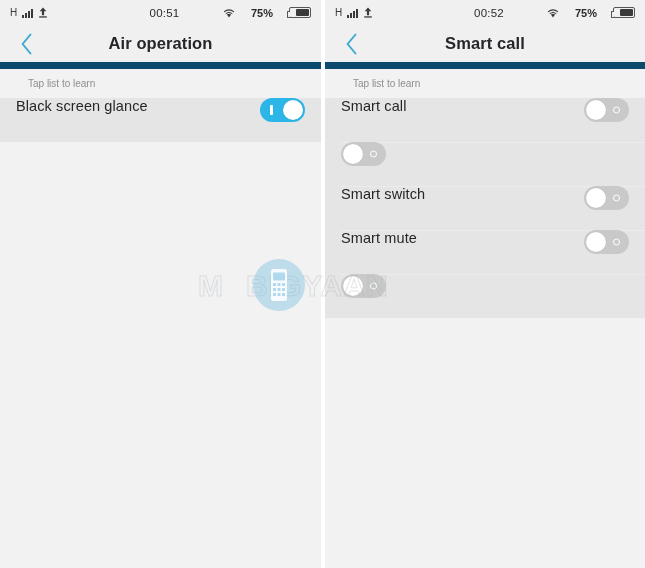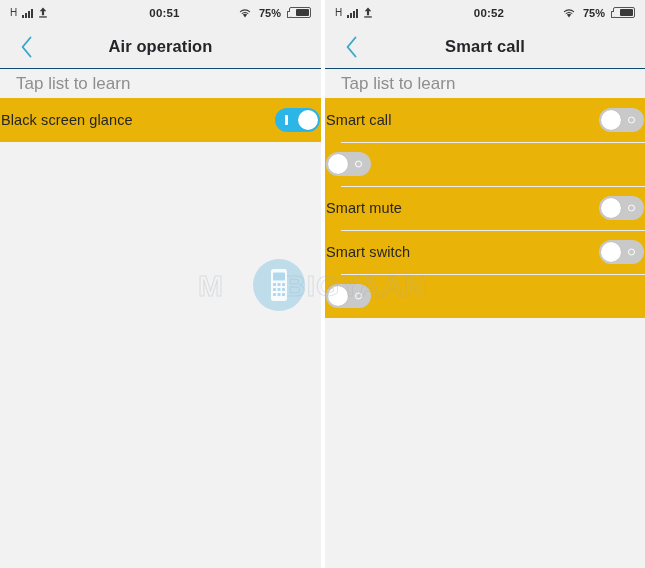--- a/index.html
+++ b/index.html
@@ -68,30 +68,30 @@
   .bars i:nth-child(4) { height: 9px; }
 
   .upload-icon { width: 10px; height: 11px; display: block; }
 
   .sb-center {
     position: absolute;
     left: 0; right: 0;
     text-align: center;
     font-size: 11.5px;
     color: #2a2a2a;
-    font-weight: 700;
+    font-weight: 400;
     letter-spacing: 0.2px;
     padding-left: 8px;
   }
 
   .sb-right {
     margin-left: auto;
     display: flex;
     align-items: center;
-    gap: 8px;
+    gap: 16px;
     position: relative;
     z-index: 2;
   }
   .wifi-icon { width: 12px; height: 10px; display: block; }
   .sb-batt-text {
     font-size: 11px;
     color: #2a2a2a;
     font-weight: 700;
   }
   .battery {
@@ -125,21 +125,21 @@
     margin-left: auto;
   }
 
   
   .titlebar {
     height: 44px;
     background: #f0f0f0;
     display: flex;
     align-items: center;
     position: relative;
-    border-bottom: 1px solid #0c4a6e;
+    border-bottom: 7px solid #0c4a6e;
   }
   .back-btn {
     width: 52px;
     height: 44px;
     display: flex;
     align-items: center;
     justify-content: center;
     cursor: pointer;
   }
   .chev { width: 15px; height: 24px; display: block; }
@@ -153,34 +153,33 @@
     letter-spacing: 0.1px;
     pointer-events: none;
   }
 
   
   .hint {
     height: 29px;
     background: #f2f2f2;
     display: flex;
     align-items: center;
-    padding-left: 16px;
-    font-size: 17px;
+    padding-left: 28px;
+    font-size: 10px;
     color: #8e8e8e;
   }
 
   
   .list { background: #ffffff; }
   .row {
     height: 44px;
     display: flex;
-    align-items: center;
-    padding: 0 1px;
-    position: relative;
-    background: #eab308;
+    padding: 0 16px;
+    position: relative;
+    background: #e5e5e5;
     cursor: pointer;
   }
   .row + .row::before {
     content: "";
     position: absolute;
     left: 16px;
     right: 0;
     top: 0;
     height: 1px;
     background: #ececec;
@@ -394,28 +393,28 @@
           <span class="knob"></span>
         </span>
       </div>
       <div class="row">
         <span class="toggle off light">
           <span class="mark"></span>
           <span class="knob"></span>
         </span>
       </div>
       <div class="row">
+        <span class="row-label">Smart switch</span>
+        <span class="toggle off light">
+          <span class="mark"></span>
+          <span class="knob"></span>
+        </span>
+      </div>
+      <div class="row">
         <span class="row-label">Smart mute</span>
-        <span class="toggle off light">
-          <span class="mark"></span>
-          <span class="knob"></span>
-        </span>
-      </div>
-      <div class="row">
-        <span class="row-label">Smart switch</span>
         <span class="toggle off light">
           <span class="mark"></span>
           <span class="knob"></span>
         </span>
       </div>
       <div class="row">
         <span class="toggle off light">
           <span class="mark"></span>
           <span class="knob"></span>
         </span>
@@ -435,16 +434,16 @@
           <rect x="13" y="15" width="3" height="3" rx="0.6"></rect>
           <rect x="4" y="20" width="3" height="3" rx="0.6"></rect>
           <rect x="8.5" y="20" width="3" height="3" rx="0.6"></rect>
           <rect x="13" y="20" width="3" height="3" rx="0.6"></rect>
           <rect x="4" y="25" width="3" height="3" rx="0.6"></rect>
           <rect x="8.5" y="25" width="3" height="3" rx="0.6"></rect>
           <rect x="13" y="25" width="3" height="3" rx="0.6"></rect>
         </g>
       </svg>
     </span>
-    <span class="wm-text" style="margin-left:60px">BIGYAAN</span>
+    <span class="wm-text" style="margin-left:22px">BIGYAAN</span>
   </div>
 
 </div>
 
 </body></html>

